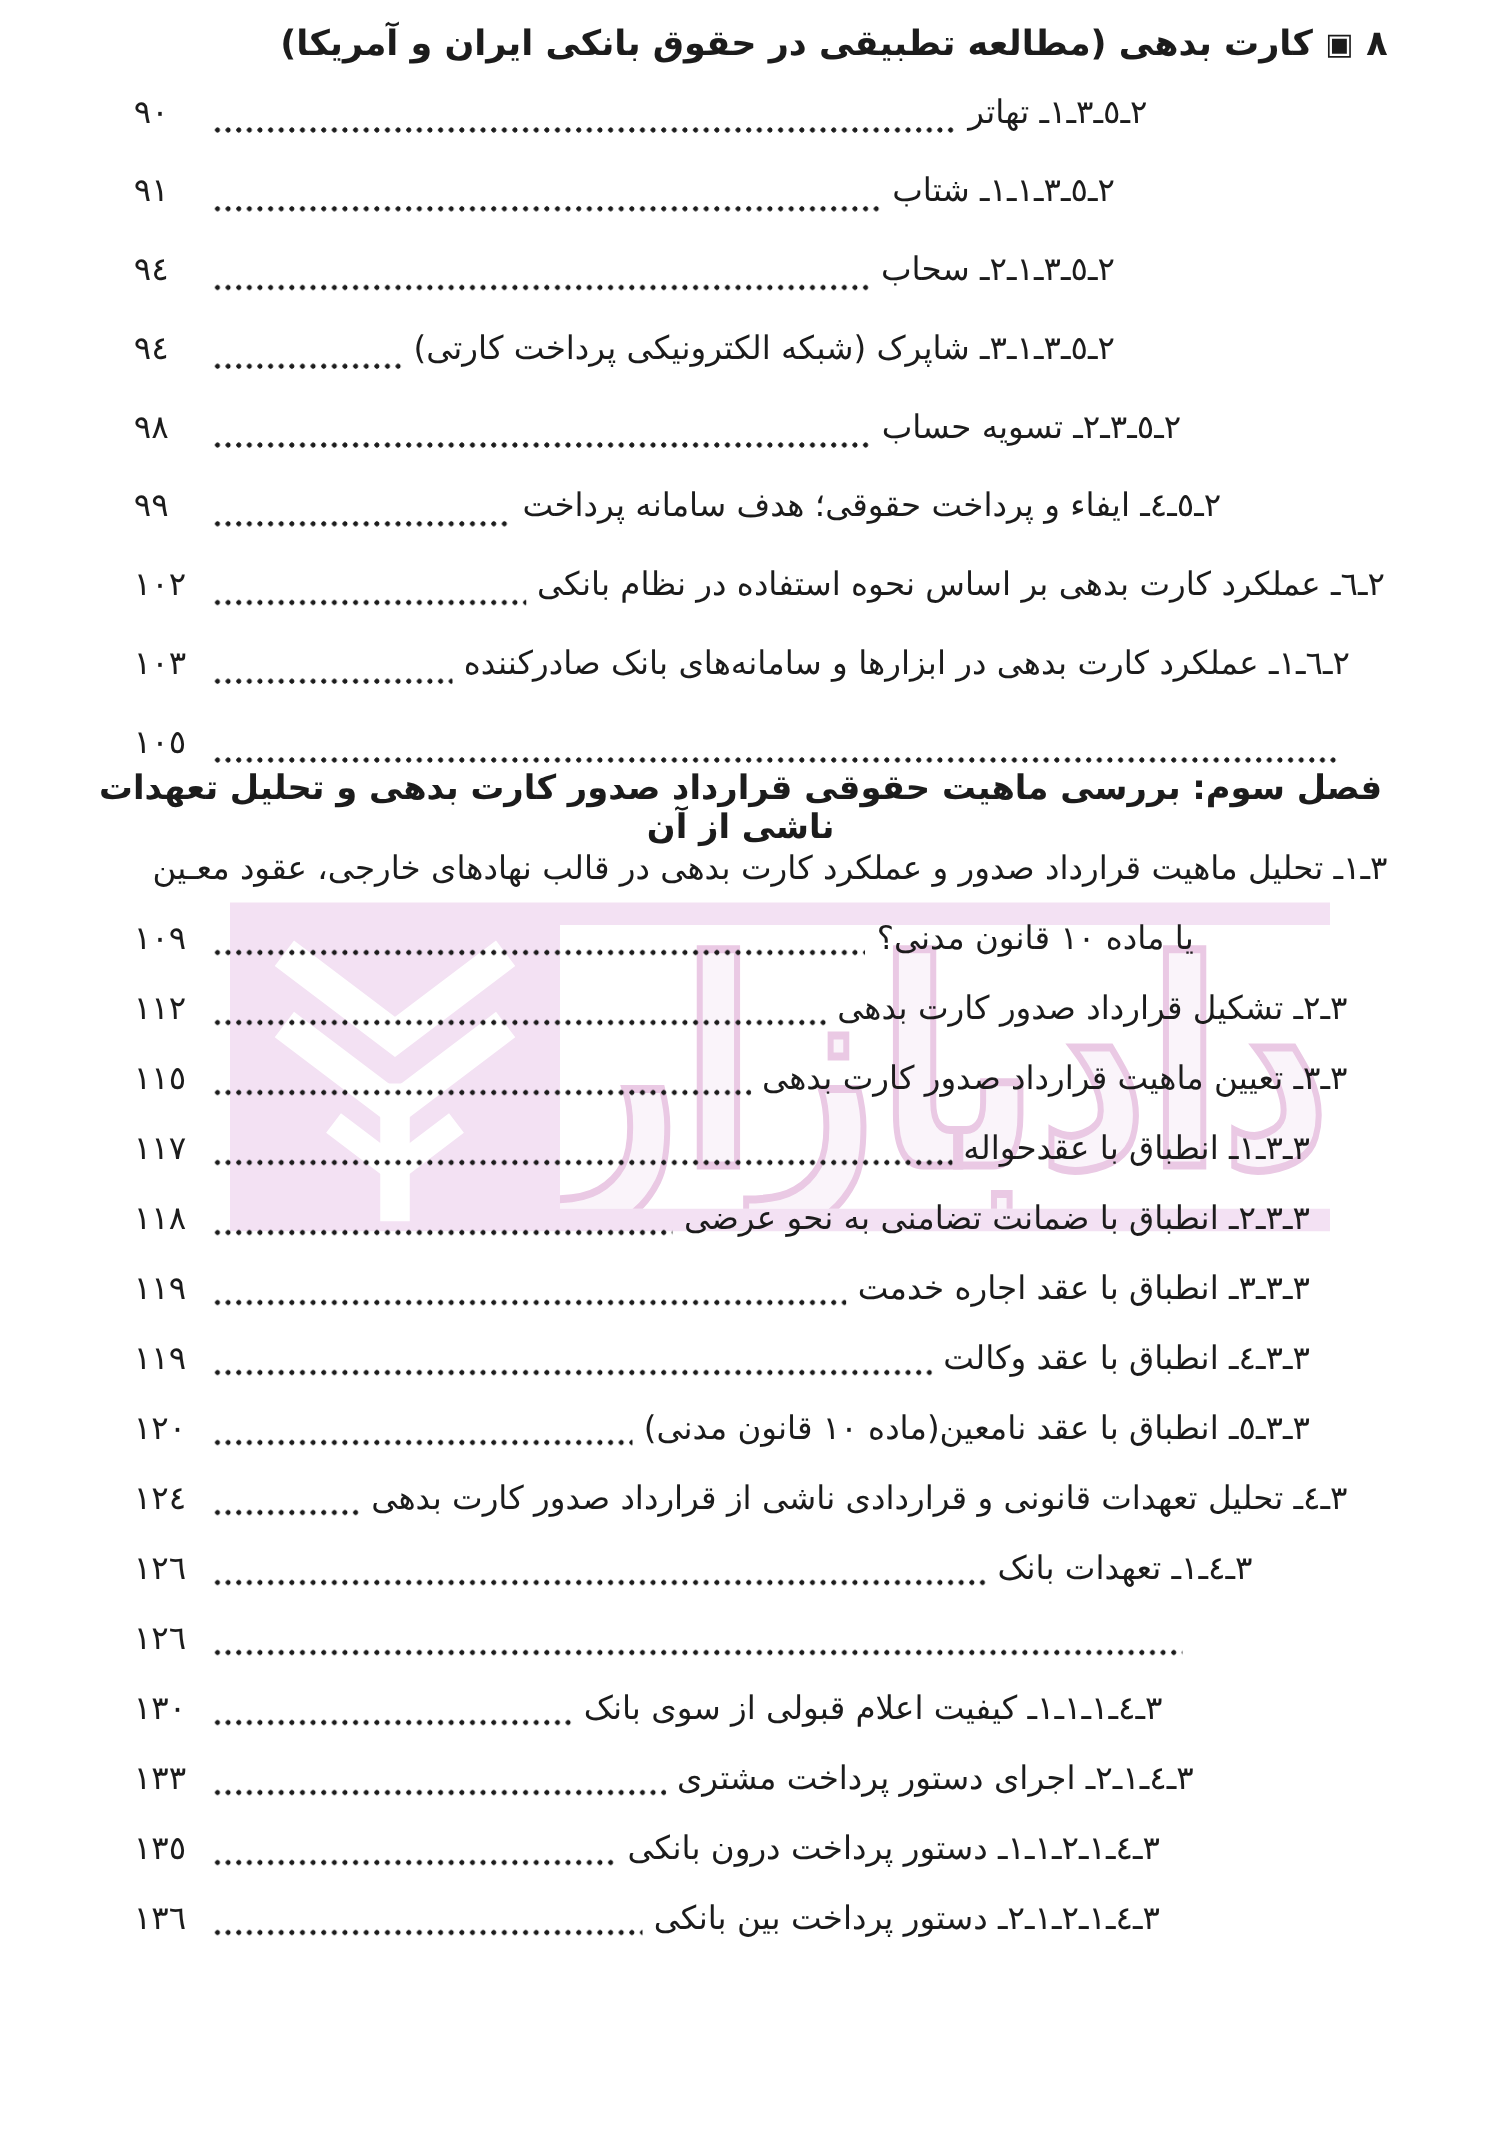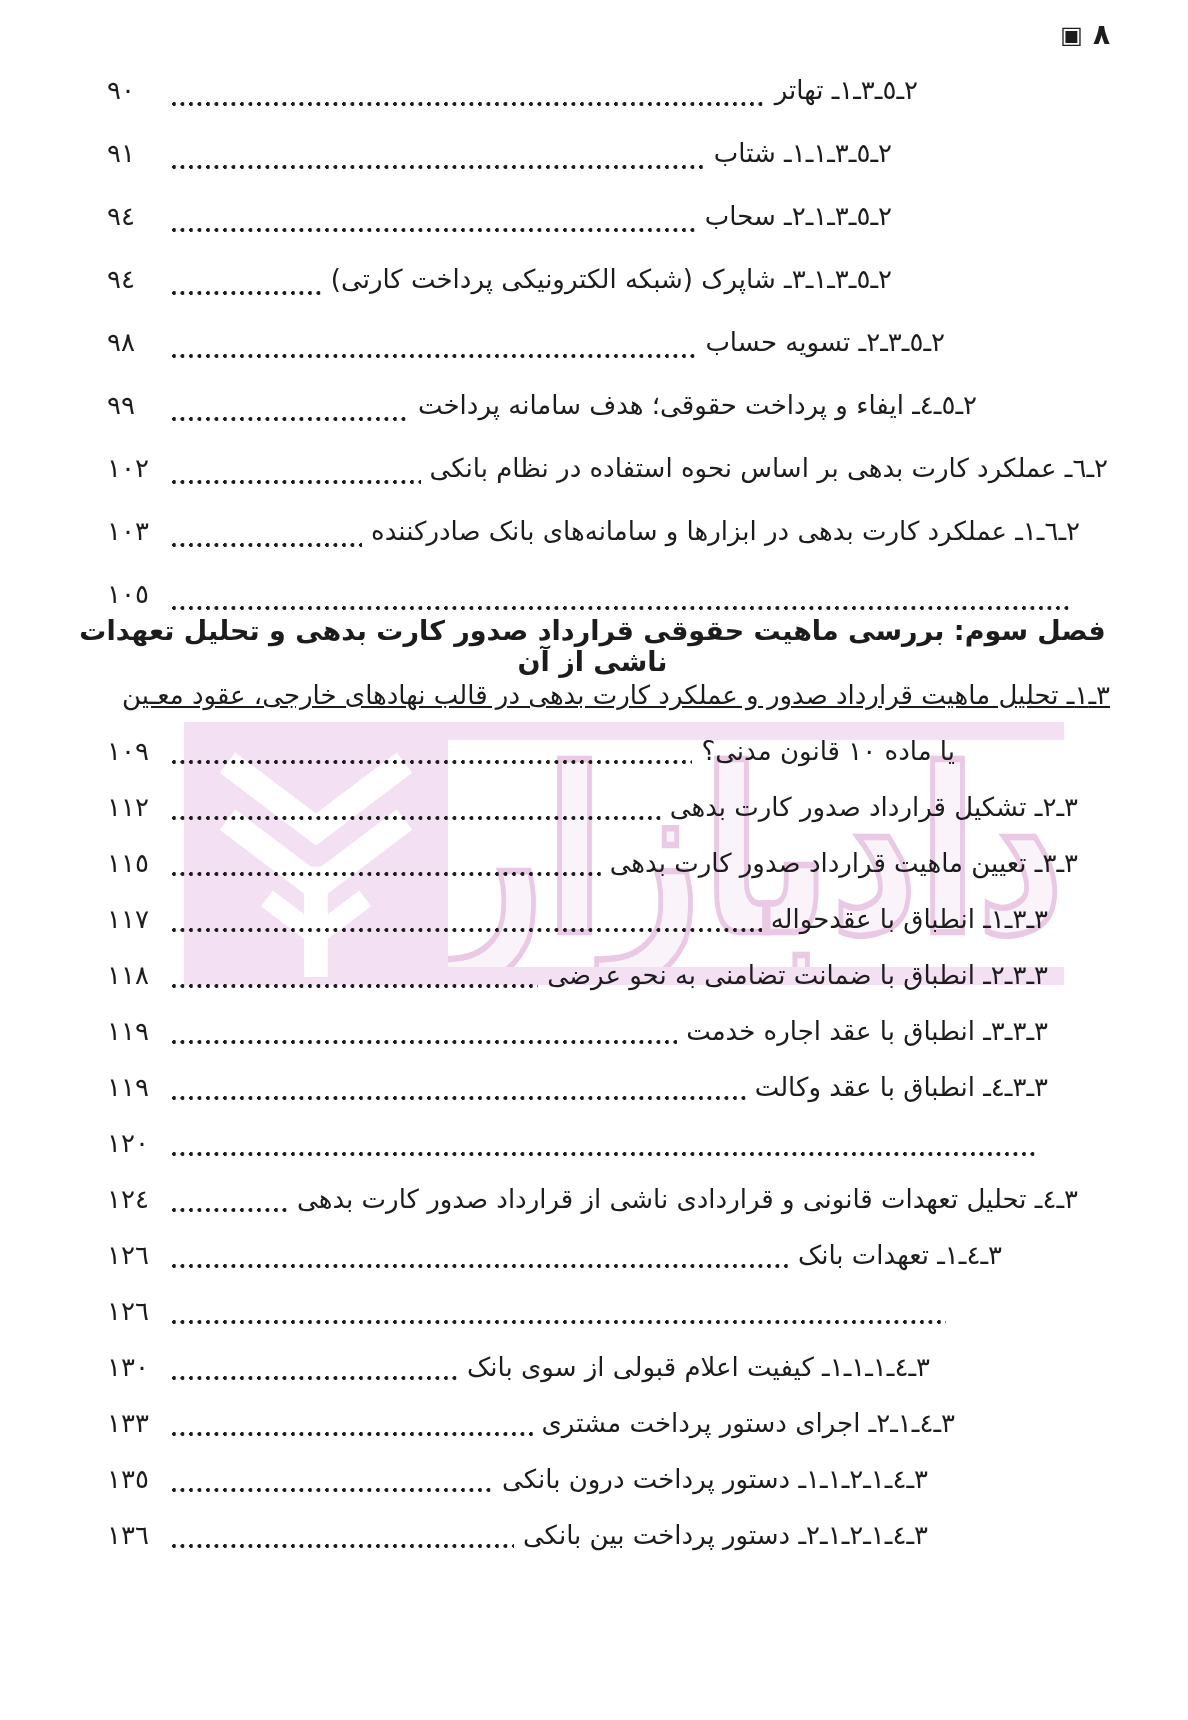--- a/index.html
+++ b/index.html
@@ -48,21 +48,21 @@
     background-image:radial-gradient(circle at 3px 3px,#1b1b1b 1.8px,transparent 2.2px);
     background-size:8.5px 6px;background-repeat:repeat-x;background-position:left bottom;
   }
   .pagenum{
     width:58px;flex:0 0 58px;font-size:26px;text-align:left;direction:ltr;margin-left:32px;
   }
   .chapter-heading{
     height:42px;display:flex;align-items:center;justify-content:center;
     font-weight:bold;font-size:27px;text-align:center;
   }
-  .intro-line{height:56px;display:flex;align-items:center;font-size:26px;white-space:nowrap;text-decoration:underline;}
+  .intro-line{height:56px;display:flex;align-items:center;font-size:26px;white-space:nowrap;}
 </style>
 </head>
 <body>
 
 <div class="page">
 
   <div class="watermark">
     <div class="wm-square">
       <svg class="wm-logo" viewBox="0 0 240 240" fill="none" stroke="#ffffff" stroke-width="26" stroke-linecap="butt">
         <path d="M30,22 L120,90 L210,22"></path>
@@ -74,20 +74,21 @@
     <div class="wm-wordmark">
       <span>دادبازار</span>
     </div>
   </div>
 
   <div class="content">
 
     <div class="page-header">
       <span>٨</span>
       <span class="sq-marker">▣</span>
+      <span>کارت بدهی (مطالعه تطبیقی در حقوق بانکی ایران و آمریکا)</span>
     </div>
 
     <div class="row rowA" style="padding-right:192px">
       <span class="lbl">٢ـ٥ـ٣ـ١ـ تهاتر</span>
       <span class="leader"></span>
       <span class="pagenum">٩٠</span>
     </div>
     <div class="row rowA" style="padding-right:218px">
       <span class="lbl">٢ـ٥ـ٣ـ١ـ١ـ شتاب</span>
       <span class="leader"></span>
@@ -161,20 +162,21 @@
       <span class="lbl">٣ـ٣ـ٣ـ انطباق با عقد اجاره خدمت</span>
       <span class="leader"></span>
       <span class="pagenum">١١٩</span>
     </div>
     <div class="row rowB" style="padding-right:62px">
       <span class="lbl">٣ـ٣ـ٤ـ انطباق با عقد وکالت</span>
       <span class="leader"></span>
       <span class="pagenum">١١٩</span>
     </div>
     <div class="row rowB" style="padding-right:62px">
+      <span class="lbl">٣ـ٣ـ٥ـ انطباق با عقد نامعین(ماده ١٠ قانون مدنی)</span>
       <span class="leader"></span>
       <span class="pagenum">١٢٠</span>
     </div>
     <div class="row rowB" style="padding-right:32px">
       <span class="lbl">٣ـ٤ـ تحلیل تعهدات قانونی و قراردادی ناشی از قرارداد صدور کارت بدهی</span>
       <span class="leader"></span>
       <span class="pagenum">١٢٤</span>
     </div>
     <div class="row rowB" style="padding-right:108px">
       <span class="lbl">٣ـ٤ـ١ـ تعهدات بانک</span>

